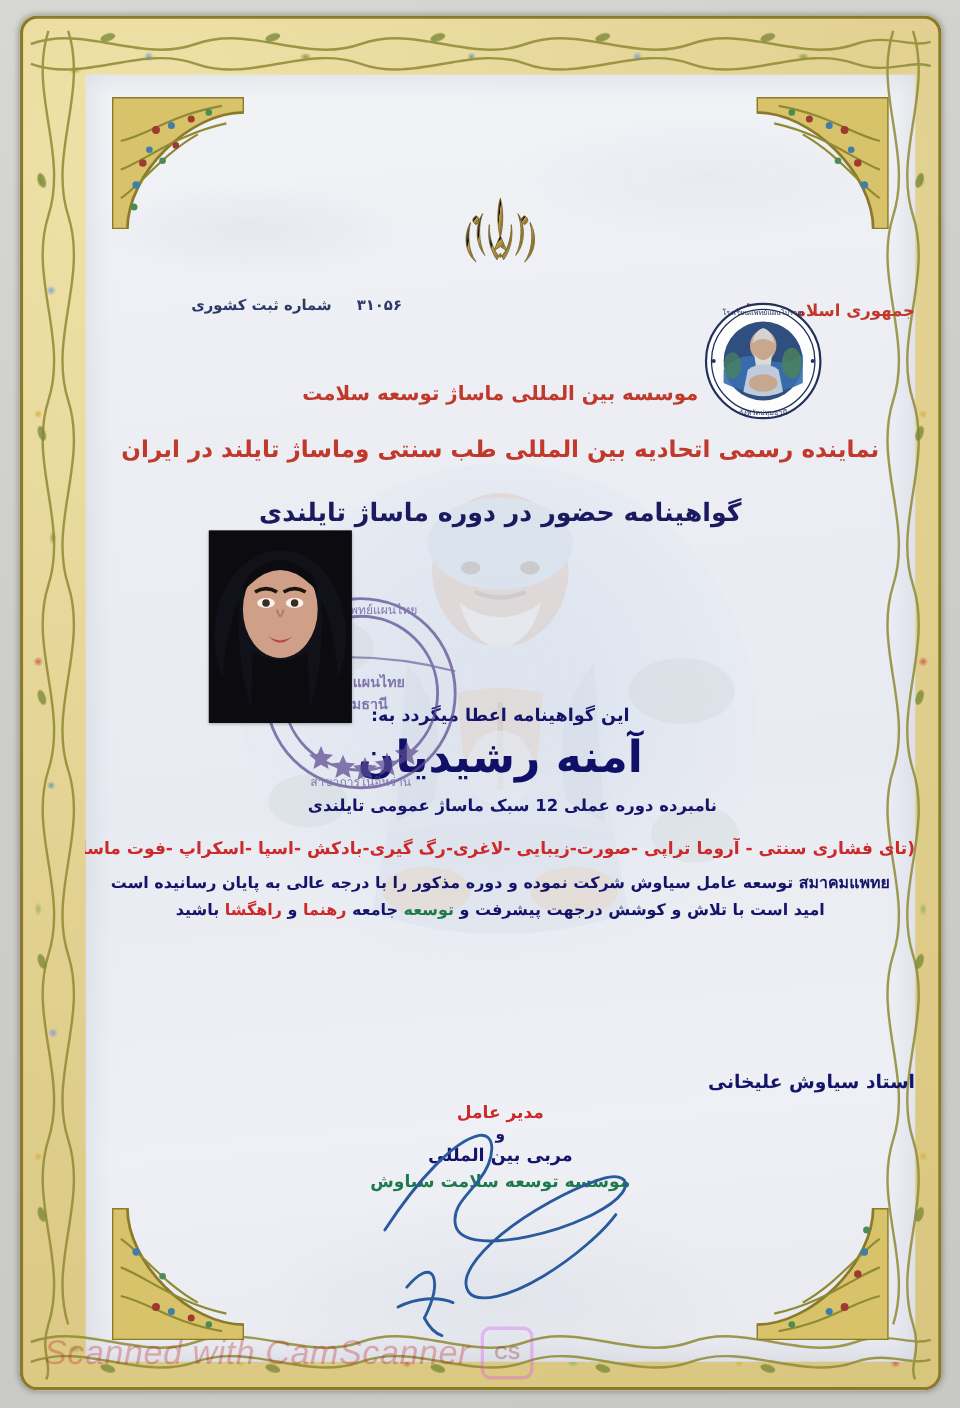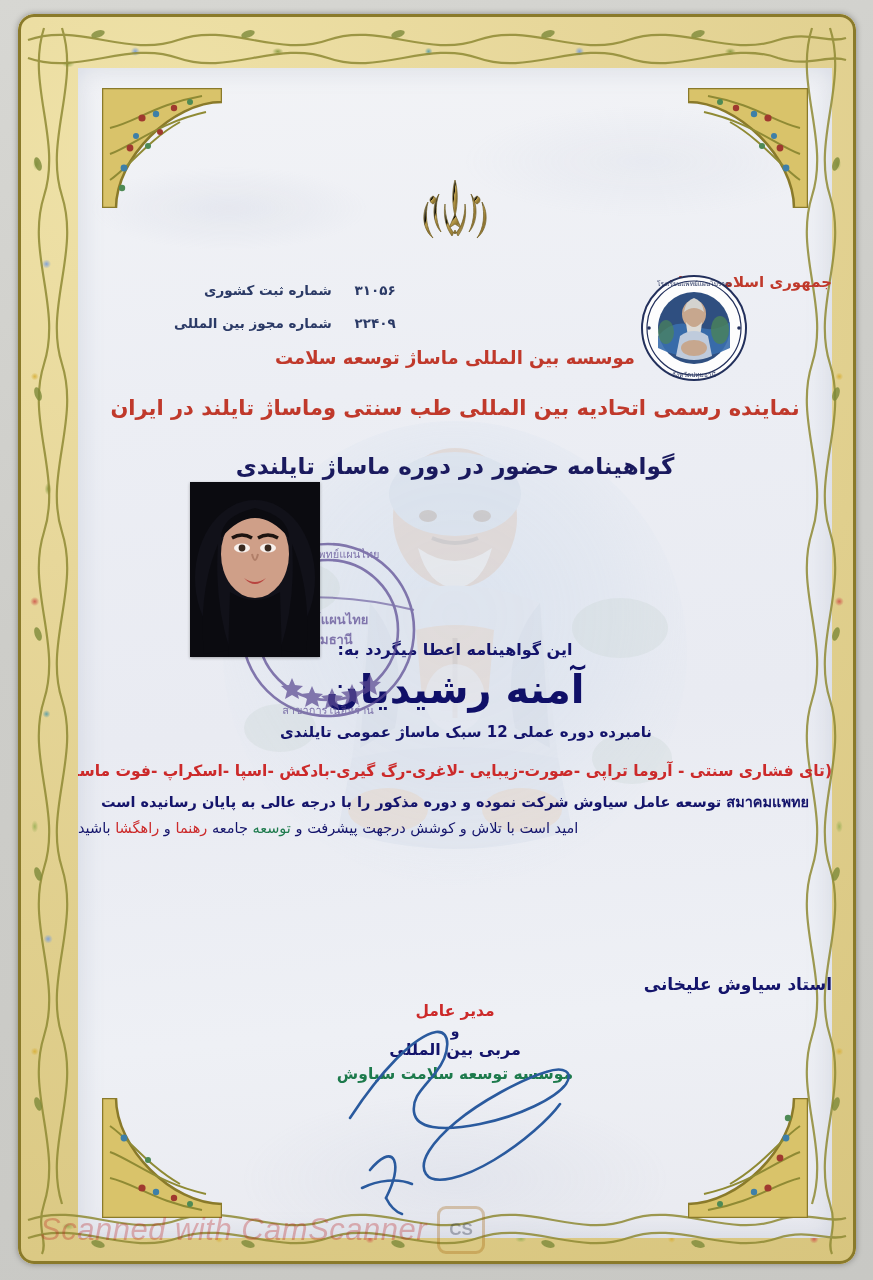--- a/index.html
+++ b/index.html
@@ -104,21 +104,21 @@
 
   .emblem{position:absolute;left:50%;top:106px;transform:translateX(-50%);
           width:72px;height:84px;}
   .emblem svg{width:100%;height:100%;}
 
   .republic{position:absolute;left:0;right:0;top:205px;
             color:#c0392b;font-size:15px;font-weight:bold;letter-spacing:.3px;}
 
   .regnums{position:absolute;right:null;left:96px;top:200px;text-align:right;
            color:#2b3a66;font-size:13.5px;font-weight:bold;line-height:1.55;direction:rtl;}
-  .regnums .row{white-space:nowrap;margin-top:12px;}
+  .regnums .row{white-space:nowrap;}
   .regnums .num{display:inline-block;min-width:54px;margin-left:10px;}
 
   .org-line{position:absolute;left:0;right:0;top:279px;text-align:center;
             color:#c0392b;font-size:18px;font-weight:bold;letter-spacing:.2px;}
 
   .rep-line{position:absolute;left:0;right:0;top:328px;text-align:center;
             color:#c0392b;font-size:21px;font-weight:bold;letter-spacing:.2px;}
 
   .cert-title{position:absolute;left:0;right:0;top:385px;text-align:center;
               color:#1a1a5e;font-size:23px;font-weight:bold;letter-spacing:.3px;}
@@ -132,22 +132,22 @@
   .course-line{position:absolute;left:0;right:0;top:655px;text-align:center;
                color:#14146b;font-size:15px;font-weight:bold;margin-left:22px;}
 
   .styles-line{position:absolute;left:0;right:0;top:694px;text-align:center;
                color:#cc2a2a;font-size:15.5px;font-weight:bold;white-space:nowrap;}
 
   .body1{position:absolute;left:0;right:0;top:722px;text-align:center;
          color:#14146b;font-size:14.5px;font-weight:bold;white-space:nowrap;}
   .body1 .stretch{letter-spacing:2.2px;}
 
-  .body2{position:absolute;left:0;right:0;top:752px;text-align:left;
-         color:#14146b;font-size:14.5px;font-weight:normal;white-space:nowrap;}
+  .body2{position:absolute;left:0;right:0;top:752px;text-align:center;
+         color:#14146b;font-size:14.5px;font-weight:bold;white-space:nowrap;}
   .body2 .red{color:#cc2a2a;}
   .body2 .grn{color:#1d7a4c;}
 
   
   .sig-name{position:absolute;left:0;right:0;top:906px;text-align:right;
             color:#14146b;font-size:17px;font-weight:bold;}
   .sig-role{position:absolute;left:0;right:0;top:934px;text-align:center;
             color:#cc2a2a;font-size:15.5px;font-weight:bold;}
   .sig-and{position:absolute;left:0;right:0;top:955px;text-align:center;
            color:#14146b;font-size:14px;font-weight:bold;}
@@ -169,23 +169,23 @@
          opacity:.72;}
   .stamp svg{width:100%;height:100%;}
 
   
   .seal{position:absolute;right:84px;top:206px;width:108px;height:108px;z-index:5;}
   .seal svg{width:100%;height:100%;}
 
   
   .camscanner{position:absolute;left:40px;bottom:26px;z-index:7;
               display:flex;align-items:center;gap:10px;opacity:.30;}
-  .cs-logo{width:42px;height:42px;border:3px solid #a16207;border-radius:9px;
+  .cs-logo{width:42px;height:42px;border:3px solid #d946ef;border-radius:9px;
            display:flex;align-items:center;justify-content:center;
-           color:#0f172a;font-size:17px;font-weight:bold;font-family:"Liberation Sans",sans-serif;}
+           color:#7f1d1d;font-size:17px;font-weight:bold;font-family:"Liberation Sans",sans-serif;}
   .cs-text{color:#b91c1c;font-size:31px;font-family:"Liberation Sans",sans-serif;
            letter-spacing:.5px;white-space:nowrap;direction:ltr;font-style:italic;}
 </style>
 </head>
 <body>
 
 <div class="page">
   <div class="scan-bg"></div>
 
   <div class="frame">
@@ -394,23 +394,20 @@
             </g>
           </svg>
         </div>
 
         <div class="republic">جمهوری اسلامی ایران</div>
 
         <div class="regnums">
           <div class="row">
             <span class="num">۳۱۰۵۶</span><span>شماره ثبت کشوری</span>
           </div>
-          <div class="row">
-            <span class="num">۲۲۴۰۹</span><span>شماره مجوز بین المللی</span>
-          </div>
         </div>
 
         <div class="seal">
           <svg viewBox="0 0 108 108">
             <circle cx="54" cy="54" r="52" fill="#fdfdfd" stroke="#23305c" stroke-width="2"></circle>
             <circle cx="54" cy="54" r="47" fill="none" stroke="#23305c" stroke-width="1.2"></circle>
             <circle cx="54" cy="54" r="36" fill="#2f4f80"></circle>
             <g opacity=".9">
               <path d="M18,62 Q34,44 54,52 Q74,60 90,48 L90,74 Q54,92 18,74 Z" fill="#3a6fae"></path>
               <ellipse cx="54" cy="40" rx="12" ry="14" fill="#d8b190"></ellipse>

